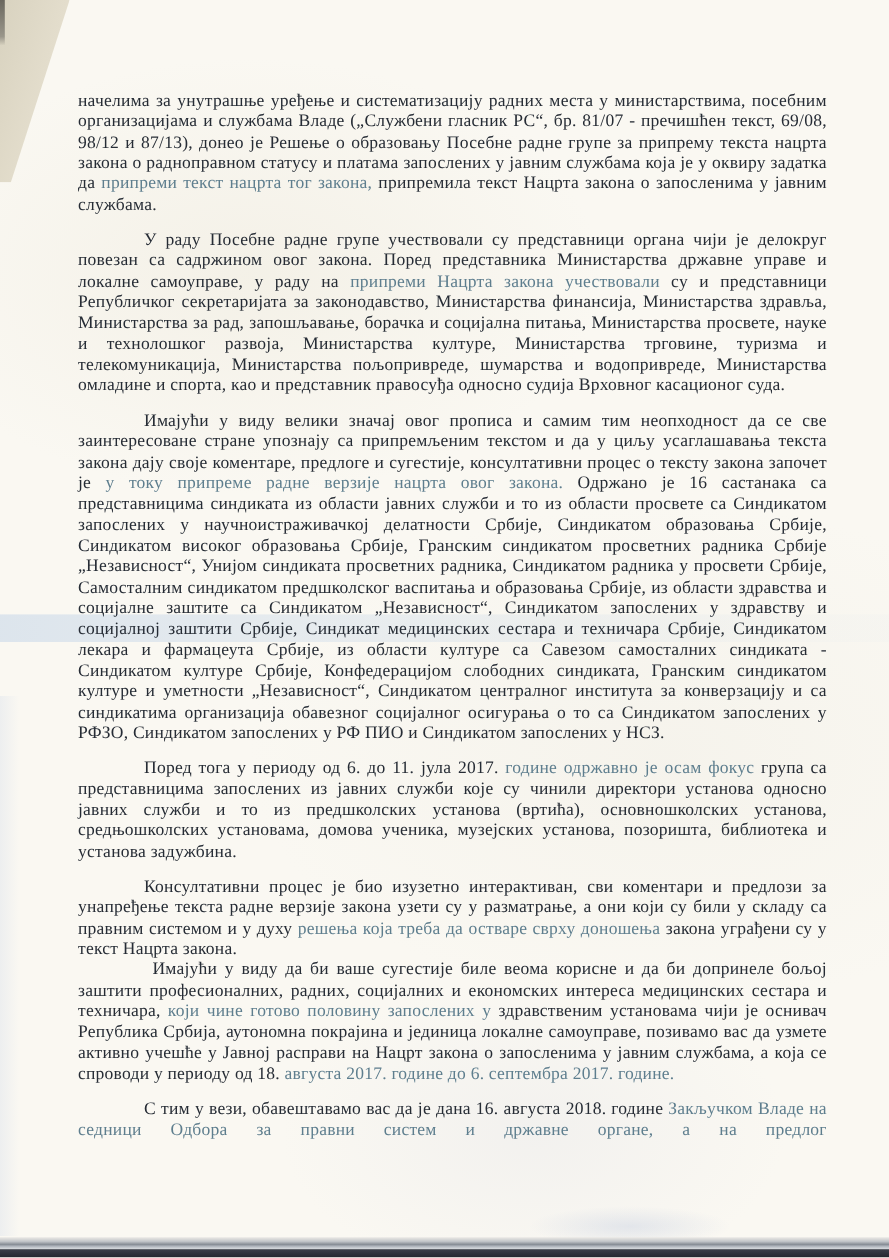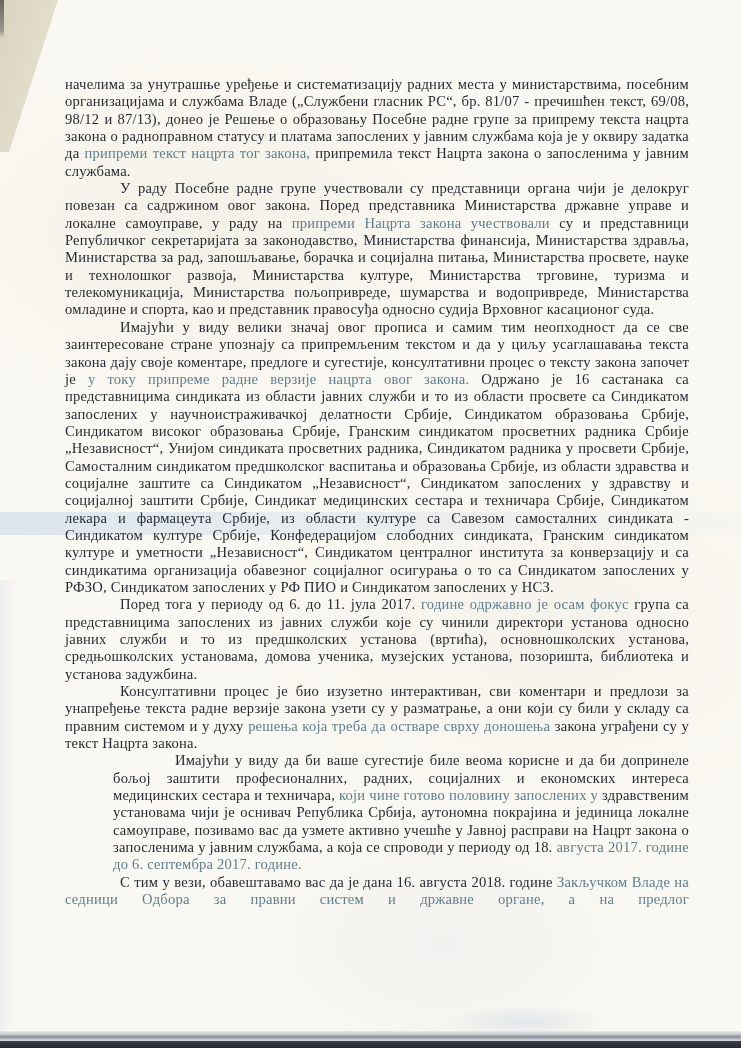--- a/index.html
+++ b/index.html
@@ -55,22 +55,22 @@
   }
   
   .textblock{
     position:absolute;left:65px;top:76px;width:624px;
     color:var(--ink);
     font-size:14.6px;line-height:17.34px;
     letter-spacing:.2px;
     text-align:justify;
   }
   .para{margin:0;}
-  .para.indent{text-indent:55px;}
-  .para.indent-wide{text-indent:62px;margin-left:48px;}
+  .para.indent{text-indent:55px;margin-top:12px;}
+  .para.indent-wide{text-indent:62px;}
   .para.justify-last{text-align-last:justify;}
   .run{color:var(--ink);}
   .run.faded{color:var(--ink-faded);}
 </style>
 </head>
 <body>
 
 <div class="sheet">
   <div class="corner-shade"></div>
   <div class="edge-mark"></div>

